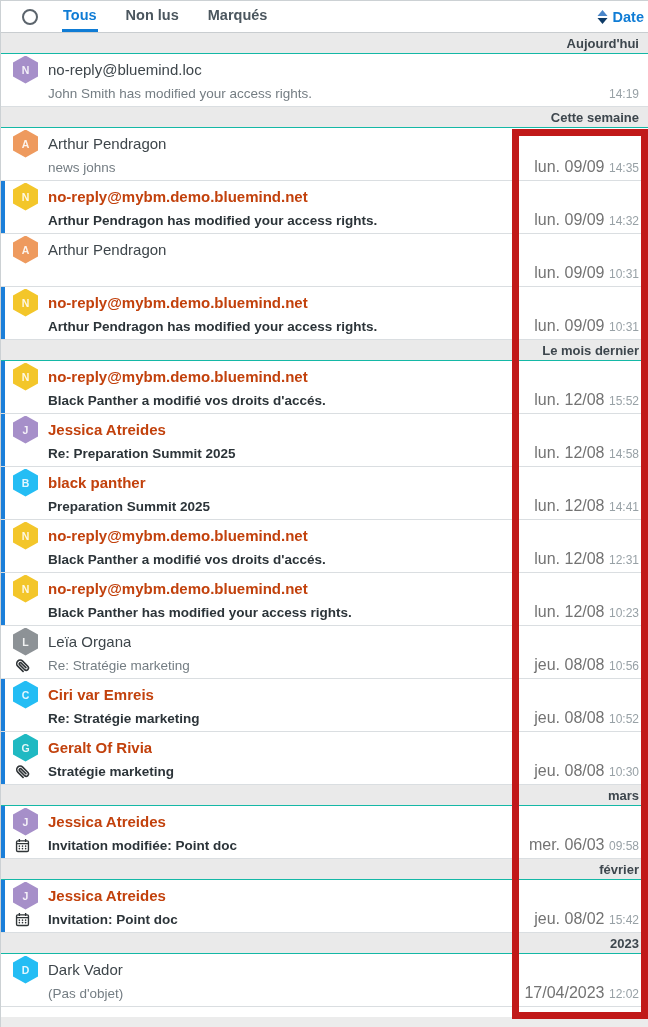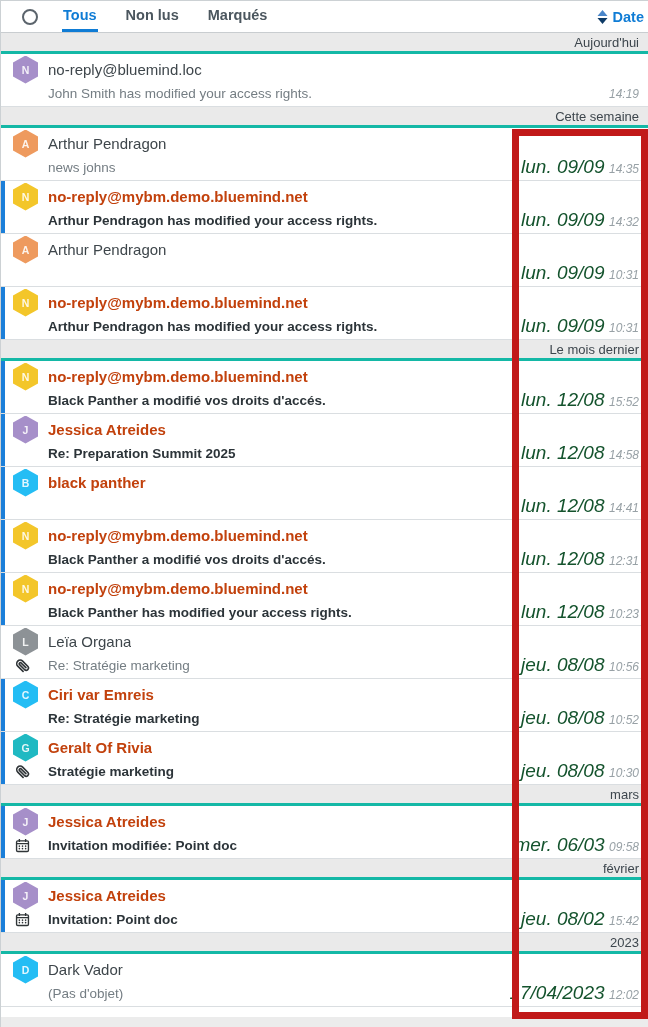--- a/index.html
+++ b/index.html
@@ -35,23 +35,23 @@
     margin-left: auto; display: flex; align-items: center; gap: 5px;
     padding-right: 4px; color: #0f7cd5; font-size: 14.5px; font-weight: 700; cursor: pointer;
   }
   .sort-icon { display: inline-flex; }
 
   
   .list { flex: 1 1 auto; display: flex; flex-direction: column; }
 
   .section-header {
     height: 21px; flex: 0 0 21px;
-    background: #eaeaea; border-bottom: 3px solid #14b8a6;
+    background: #eaeaea; border-bottom: 1px solid #14b8a6;
     display: flex; align-items: center; justify-content: flex-end;
-    padding-right: 9px; font-size: 13px; font-weight: 400; color: #3d464d;
+    padding-right: 9px; font-size: 13px; font-weight: 700; color: #3d464d;
   }
 
   .email-row {
     position: relative; height: 53px; flex: 0 0 53px;
     border-bottom: 1px solid #dadee1; background: #fff;
     display: flex; flex-direction: column; justify-content: center;
     padding: 2px 0 3px 0; cursor: pointer;
   }
   .unread-bar { position: absolute; left: 0; top: 0; bottom: 0; width: 4px; background: #1b7fd9; }
 
@@ -65,22 +65,22 @@
     clip-path: polygon(50% 0%, 100% 25%, 100% 75%, 50% 100%, 0% 75%, 0% 25%);
     color: rgba(255,255,255,.88); font-size: 10.5px; font-weight: 700; cursor: pointer;
   }
   .att-icon { display: inline-flex; margin-left: 2px; }
 
   .sender { font-size: 15px; color: #3e464b; white-space: nowrap; overflow: hidden; }
   .unread .sender { color: #c2410c; font-weight: 700; }
   .subject { font-size: 13.5px; color: #747d83; white-space: nowrap; overflow: hidden; flex: 1 1 auto; }
   .unread .subject { color: #2c3439; font-weight: 700; }
 
-  .date { margin-left: auto; padding-right: 9px; white-space: nowrap; font-style: italic; }
-  .date .d { font-size: 19px; color: #14532d; margin-left: 19px; }
+  .date { margin-left: auto; padding-right: 9px; white-space: nowrap; }
+  .date .d { font-size: 16px; color: #737373; margin-left: 19px; }
   .date .t { font-size: 12px; color: #98a1a6; }
 
   .list-footer { flex: 1 1 auto; background: #ececec; border-top: 0px solid #d4d4d4; }
 
   
   .annotation-rect {
     position: absolute; left: 511px; top: 128px; width: 136px; height: 890px;
     border: 7px solid #c11919; pointer-events: none; z-index: 10;
   }
 </style>
@@ -214,20 +214,21 @@
       <div class="email-row unread">
         <span class="unread-bar"></span>
         <div class="line1">
           <div class="gutter">
             <span class="avatar" style="background:#24bdf4">B</span>
           </div>
           <span class="sender">black panther</span>
         </div>
         <div class="line2">
           <div class="gutter"></div>
+          <span class="subject">Preparation Summit 2025</span>
           <span class="date"><span class="d">lun. 12/08</span> <span class="t">14:41</span></span>
         </div>
       </div>
       <div class="email-row unread">
         <span class="unread-bar"></span>
         <div class="line1">
           <div class="gutter">
             <span class="avatar" style="background:#f3c62a">N</span>
           </div>
           <span class="sender">no-reply@mybm.demo.bluemind.net</span>

